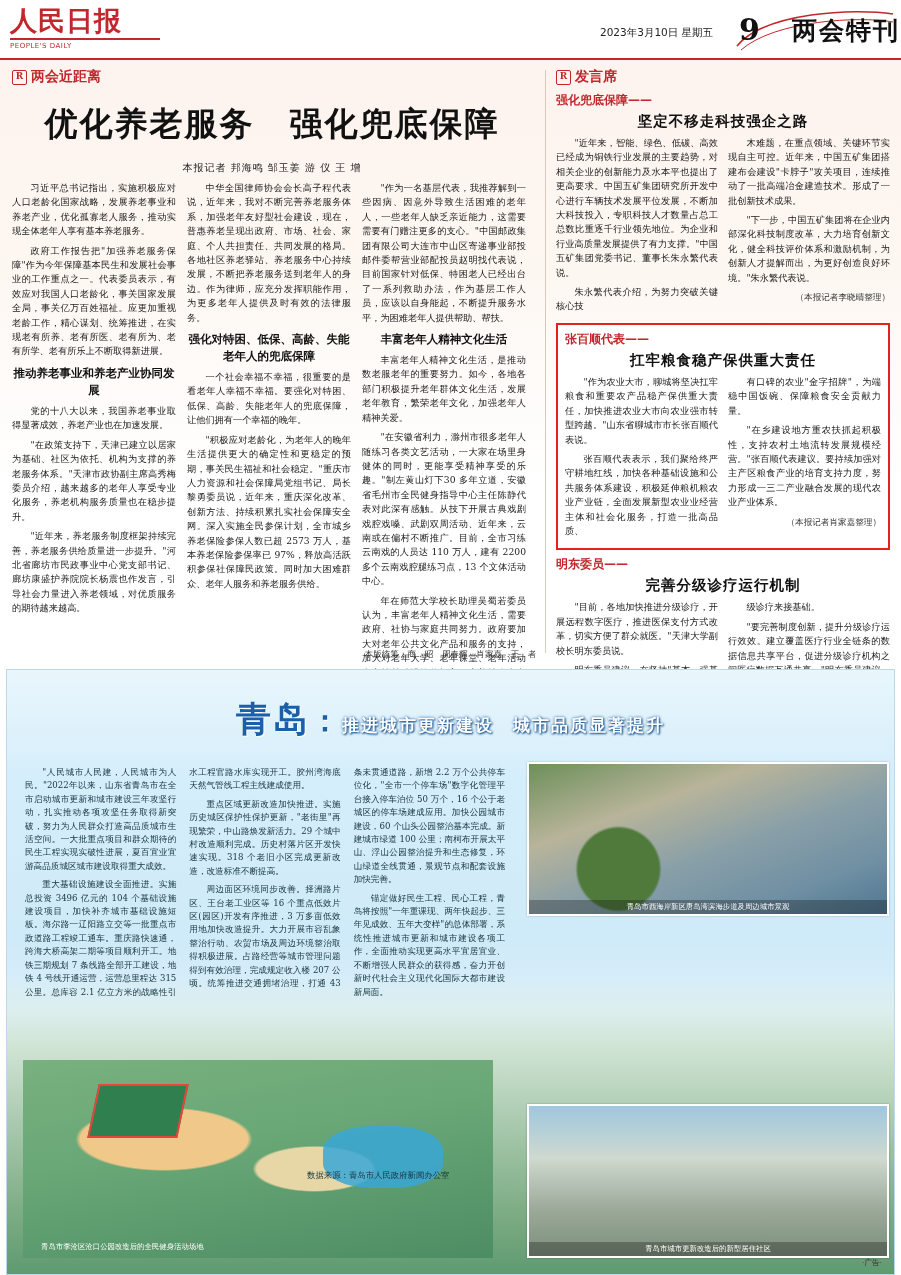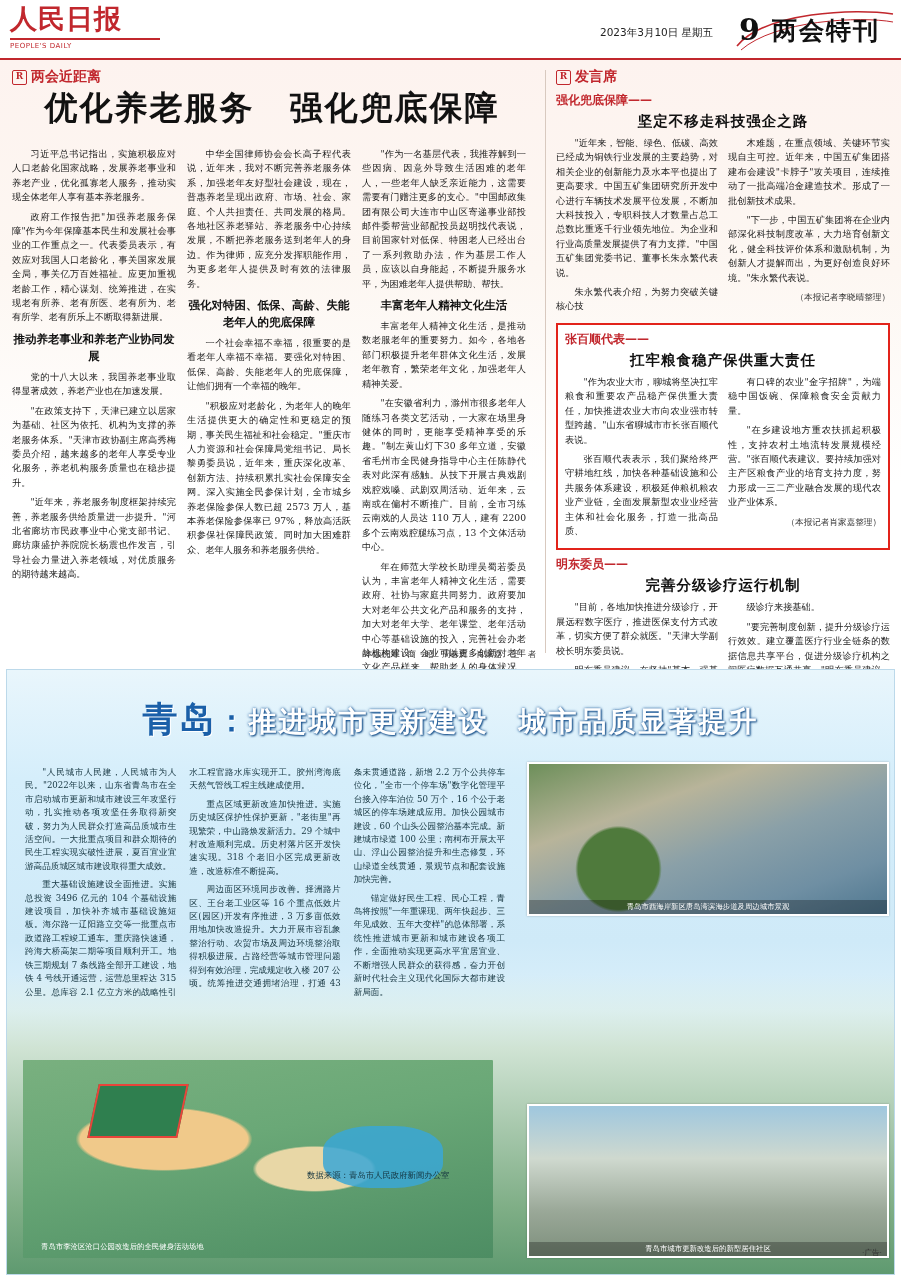--- a/index.html
+++ b/index.html
@@ -2,26 +2,26 @@
 <html><head>
 <meta charset="utf-8">
 <style>
   html,body{margin:0;padding:0;background:#fff;}
   body{width:901px;height:1275px;font-family:"DejaVu Sans","Liberation Sans",sans-serif;color:#111;overflow:hidden;}
   .page{position:relative;width:901px;height:1275px;}
 
   
   .masthead{position:relative;height:58px;border-bottom:2px solid #c1272d;}
   .logo{position:absolute;left:10px;top:6px;width:150px;height:44px;}
-  .logo .cn{font-family:Liberation Mono, monospace;font-weight:bold;font-size:27px;color:#c1272d;letter-spacing:1px;line-height:30px;}
+  .logo .cn{font-family:Liberation Serif, serif;font-weight:bold;font-size:27px;color:#c1272d;letter-spacing:1px;line-height:30px;}
   .logo .rule{width:150px;height:2px;background:#c1272d;margin-top:2px;}
   .logo .en{font-size:7px;color:#c1272d;letter-spacing:.5px;margin-top:2px;}
   .mh-date{position:absolute;left:600px;top:26px;font-size:10.5px;color:#222;}
   .mh-page{position:absolute;left:739px;top:12px;font-family:"DejaVu Serif","Liberation Serif",serif;font-size:30px;font-weight:bold;color:#111;}
-  .mh-title{position:absolute;left:772px;top:14px;font-family:"DejaVu Serif","Liberation Serif",serif;font-size:25px;font-weight:bold;color:#111;letter-spacing:2px;}
+  .mh-title{position:absolute;left:792px;top:14px;font-family:"DejaVu Serif","Liberation Serif",serif;font-size:25px;font-weight:bold;color:#111;letter-spacing:2px;}
   .mh-swoosh{position:absolute;left:735px;top:6px;width:160px;height:46px;border:none;}
   .mh-swoosh svg{display:block;}
 
   
   .upper{position:relative;height:605px;background:linear-gradient(180deg,#fdf3ef 0%,#fdf7f2 35%,#ffffff 70%);}
   .divider-v{position:absolute;top:10px;bottom:12px;width:1px;background:#d8c9bf;}
 
   .sect-head{display:flex;align-items:center;gap:4px;font-family:"DejaVu Serif","Liberation Serif",serif;font-weight:bold;font-size:14px;color:#c1272d;}
   .sect-head .mark{display:inline-block;width:13px;height:13px;border:1.5px solid #c1272d;color:#c1272d;font-size:9px;line-height:11px;text-align:center;font-weight:bold;border-radius:2px;}
 
@@ -37,41 +37,41 @@
   
   .rname{font-family:"DejaVu Serif","Liberation Serif",serif;font-weight:bold;font-size:12px;color:#c1272d;margin:6px 0 3px;}
   .rtitle{font-family:"DejaVu Serif","Liberation Serif",serif;font-weight:bold;font-size:14.5px;text-align:center;margin:2px 0 5px;color:#111;letter-spacing:1px;}
   .hl-box{border:2.2px solid #e2231a;padding:6px 7px 5px;margin:4px 0 6px;background:#fff;}
   .foot-credit{position:absolute;left:0;right:0;bottom:4px;text-align:center;font-size:8.6px;color:#333;}
 
   
   .lower{position:relative;height:604px;margin:4px 6px 0;border:1px solid #bcd9ea;background:linear-gradient(180deg,#e9f6fc 0%,#d5eefb 18%,#cfeaf8 45%,#e8f6fd 68%,#ffffff 100%);overflow:hidden;}
   .ad-title{position:absolute;left:0;right:0;top:26px;text-align:center;}
   .ad-city{font-family:"DejaVu Serif","Liberation Serif",serif;font-weight:bold;font-size:35px;color:#1a5fa8;letter-spacing:2px;text-shadow:1px 1px 0 #fff;}
-  .ad-main{font-family:Liberation Sans, sans-serif;font-weight:bold;font-size:28px;color:#fff;letter-spacing:2px;text-shadow:0 0 3px #1b5a9c,1px 1px 2px #14497e;}
+  .ad-main{font-family:Liberation Sans, sans-serif;font-weight:bold;font-size:17px;color:#fff;letter-spacing:2px;text-shadow:0 0 3px #1b5a9c,1px 1px 2px #14497e;}
   .ad-cols{position:absolute;left:18px;top:96px;width:480px;column-count:3;column-gap:13px;font-size:8.6px;line-height:13.4px;text-align:justify;font-family:"DejaVu Serif","Liberation Serif",serif;color:#14343f;}
   .ad-cols p{margin:0 0 5px 0;text-indent:2em;}
   .ad-sig{position:absolute;left:300px;top:500px;width:190px;text-align:left;font-size:8.4px;color:#14343f;}
   .photo{position:absolute;border:2px solid #fff;box-shadow:0 0 2px rgba(0,0,0,.25);overflow:hidden;}
   .cap{position:absolute;left:0;right:0;bottom:0;font-size:7.4px;color:#fff;background:rgba(0,0,0,.28);padding:2px 3px;text-align:center;line-height:10px;}
   .photo1{left:520px;top:92px;width:358px;height:150px;background:
      radial-gradient(circle at 25% 70%,#4f7a3c 0 14%,transparent 15%),
      linear-gradient(160deg,#6d8f5a 0%,#b8b49a 30%,#8aa0a8 55%,#6f8fa3 80%,#4f7790 100%);}
   .photo2{left:520px;top:262px;width:358px;height:160px;background:linear-gradient(180deg,#bcd7e8 0%,#d8e3e9 30%,#b9c3bf 60%,#8fa08f 100%);}
   .photo3{left:520px;top:434px;width:358px;height:150px;background:linear-gradient(180deg,#9fc7de 0%,#cfd9cf 35%,#9aa898 70%,#7d8f7c 100%);}
   .ad-bottom{position:absolute;left:0;right:0;bottom:0;height:300px;background:
      linear-gradient(180deg,rgba(255,255,255,0) 0%,rgba(220,238,230,.6) 12%,#cfe3d3 25%,#a9c9ae 50%,#7fae86 78%,#5f9a70 100%);}
   .park{position:absolute;left:16px;bottom:16px;width:470px;height:198px;border-radius:1px;background:
       radial-gradient(ellipse at 30% 40%,#f0c98a 0 18%,transparent 19%),
       radial-gradient(ellipse at 62% 55%,#e8d7a6 0 14%,transparent 15%),
       linear-gradient(170deg,#79b07f 0%,#6aa877 40%,#4d8d63 100%);}
   .court{position:absolute;left:70px;bottom:120px;width:86px;height:50px;background:#2f7f4f;border:2px solid #e8443a;transform:skewX(-12deg);}
   .pool{position:absolute;left:300px;bottom:70px;width:120px;height:62px;background:#39a7d6;border-radius:40%;opacity:.85;}
   .ad-caption{position:absolute;left:18px;bottom:6px;font-size:7.4px;color:#fff;}
-  .ad-mark{position:absolute;right:12px;bottom:16px;font-size:7.6px;color:#333;}
+  .ad-mark{position:absolute;right:12px;bottom:6px;font-size:7.6px;color:#333;}
 </style>
 </head>
 <body>
 
 <div class="page">
 
   <div class="masthead">
     <div class="logo">
       <div class="cn">人民日报</div>
       <div class="rule"></div>
@@ -89,23 +89,24 @@
   </div>
 
   <div class="upper">
     <div class="divider-v" style="left:545px;"></div>
 
     <div style="position:absolute;left:12px;top:8px;width:520px;">
       <div class="sect-head">
         <span class="mark">R</span>
         <span>两会近距离</span>
       </div>
-      <div class="headline" style="font-size:33px;text-align:center;margin:0 0 14px;letter-spacing:2px;">优化养老服务　强化兜底保障</div>
-
-      <div style="display:flex;gap:11px;margin-top:16px;">
+      <div class="headline" style="font-size:33px;text-align:center;margin:16px 0 14px;letter-spacing:2px;">优化养老服务　强化兜底保障</div>
+      <div class="byline">本报记者  邦海鸣  邹玉姜  游  仪  王  增</div>
+
+      <div style="display:flex;gap:11px;margin-top:6px;">
         <div style="width:164px;" class="col-text">
           <p>习近平总书记指出，实施积极应对人口老龄化国家战略，发展养老事业和养老产业，优化孤寡老人服务，推动实现全体老年人享有基本养老服务。</p>
           <p>政府工作报告把"加强养老服务保障"作为今年保障基本民生和发展社会事业的工作重点之一。代表委员表示，有效应对我国人口老龄化，事关国家发展全局，事关亿万百姓福祉。应更加重视老龄工作，精心谋划、统筹推进，在实现老有所养、老有所医、老有所为、老有所学、老有所乐上不断取得新进展。</p>
           <div class="subhead">推动养老事业和养老产业协同发展</div>
           <p>党的十八大以来，我国养老事业取得显著成效，养老产业也在加速发展。</p>
           <p>"在政策支持下，天津已建立以居家为基础、社区为依托、机构为支撑的养老服务体系。"天津市政协副主席高秀梅委员介绍，越来越多的老年人享受专业化服务，养老机构服务质量也在稳步提升。</p>
           <p>"近年来，养老服务制度框架持续完善，养老服务供给质量进一步提升。"河北省廊坊市民政事业中心党支部书记、廊坊康盛护养院院长杨震也作发言，引导社会力量进入养老领域，对优质服务的期待越来越高。</p>
         </div>
         <div style="width:164px;" class="col-text">
           <p>中华全国律师协会会长高子程代表说，近年来，我对不断完善养老服务体系，加强老年友好型社会建设，现在，普惠养老呈现出政府、市场、社会、家庭、个人共担责任、共同发展的格局。各地社区养老驿站、养老服务中心持续发展，不断把养老服务送到老年人的身边。作为律师，应充分发挥职能作用，为更多老年人提供及时有效的法律服务。</p>

